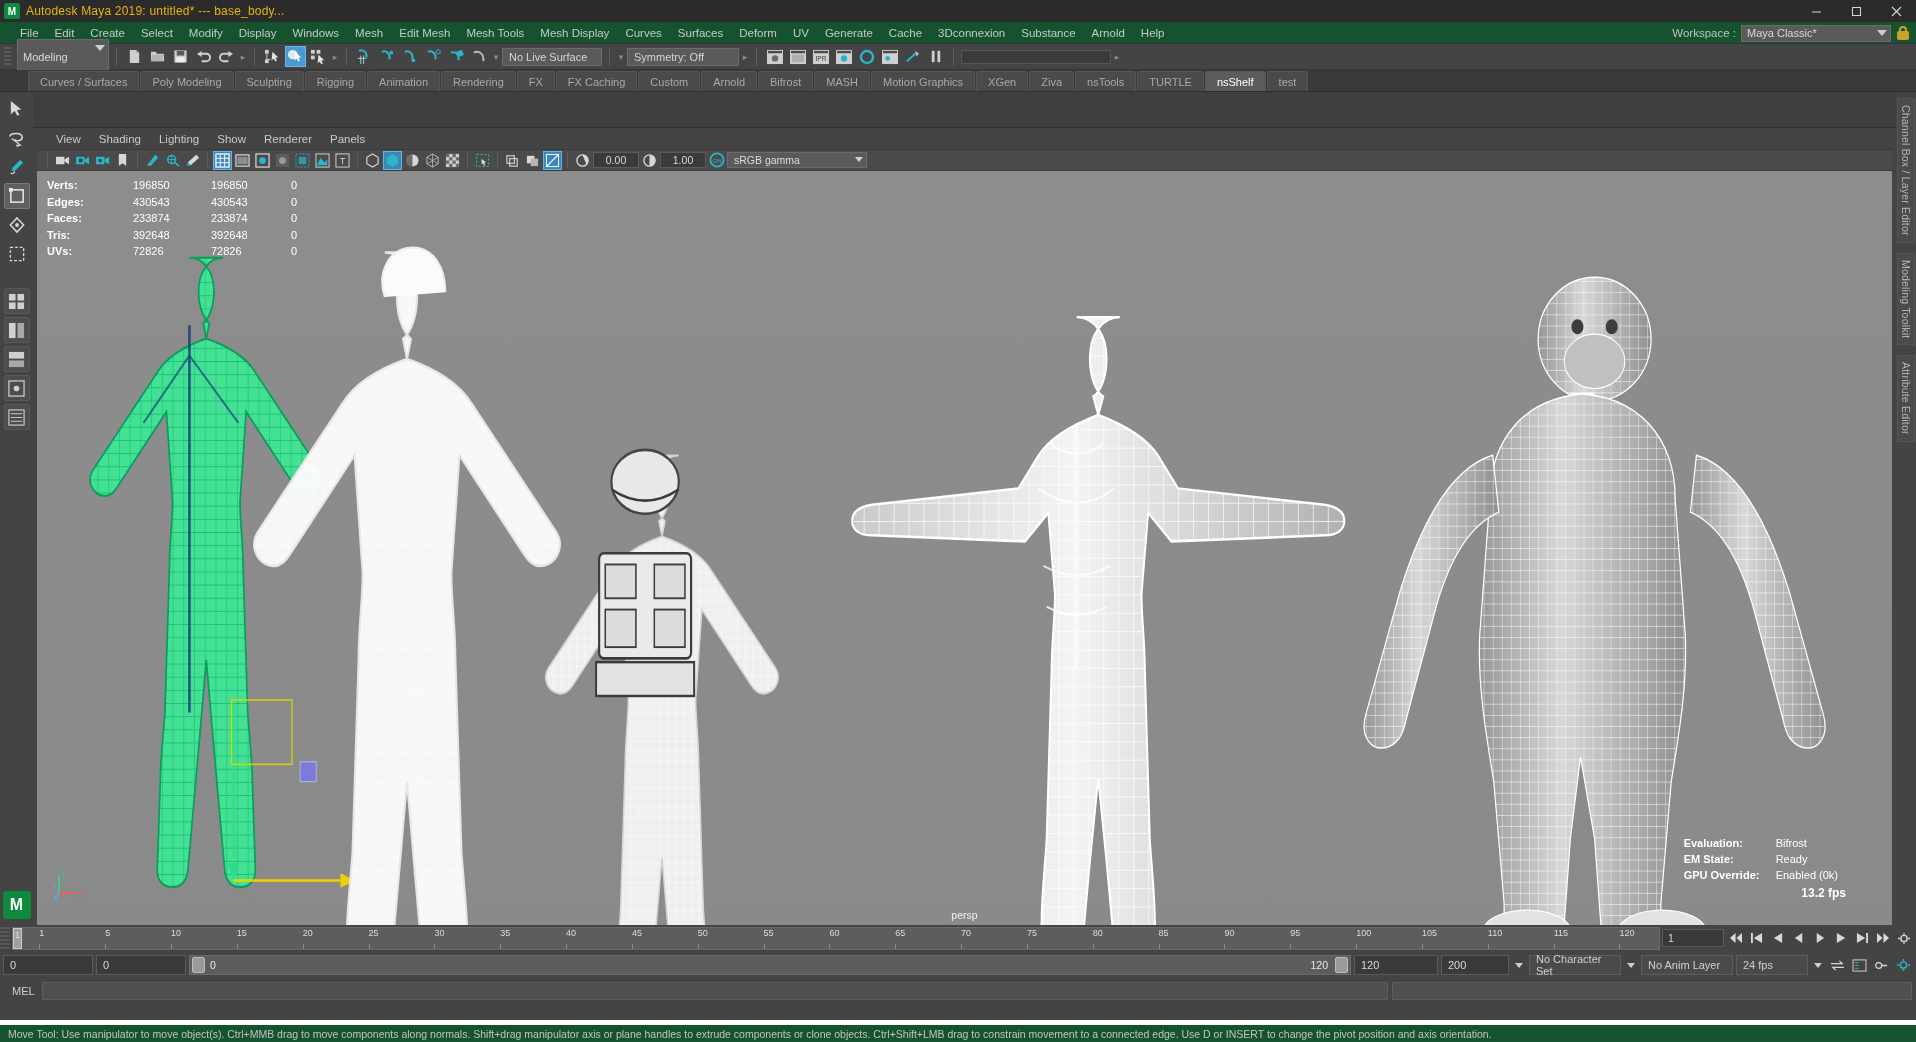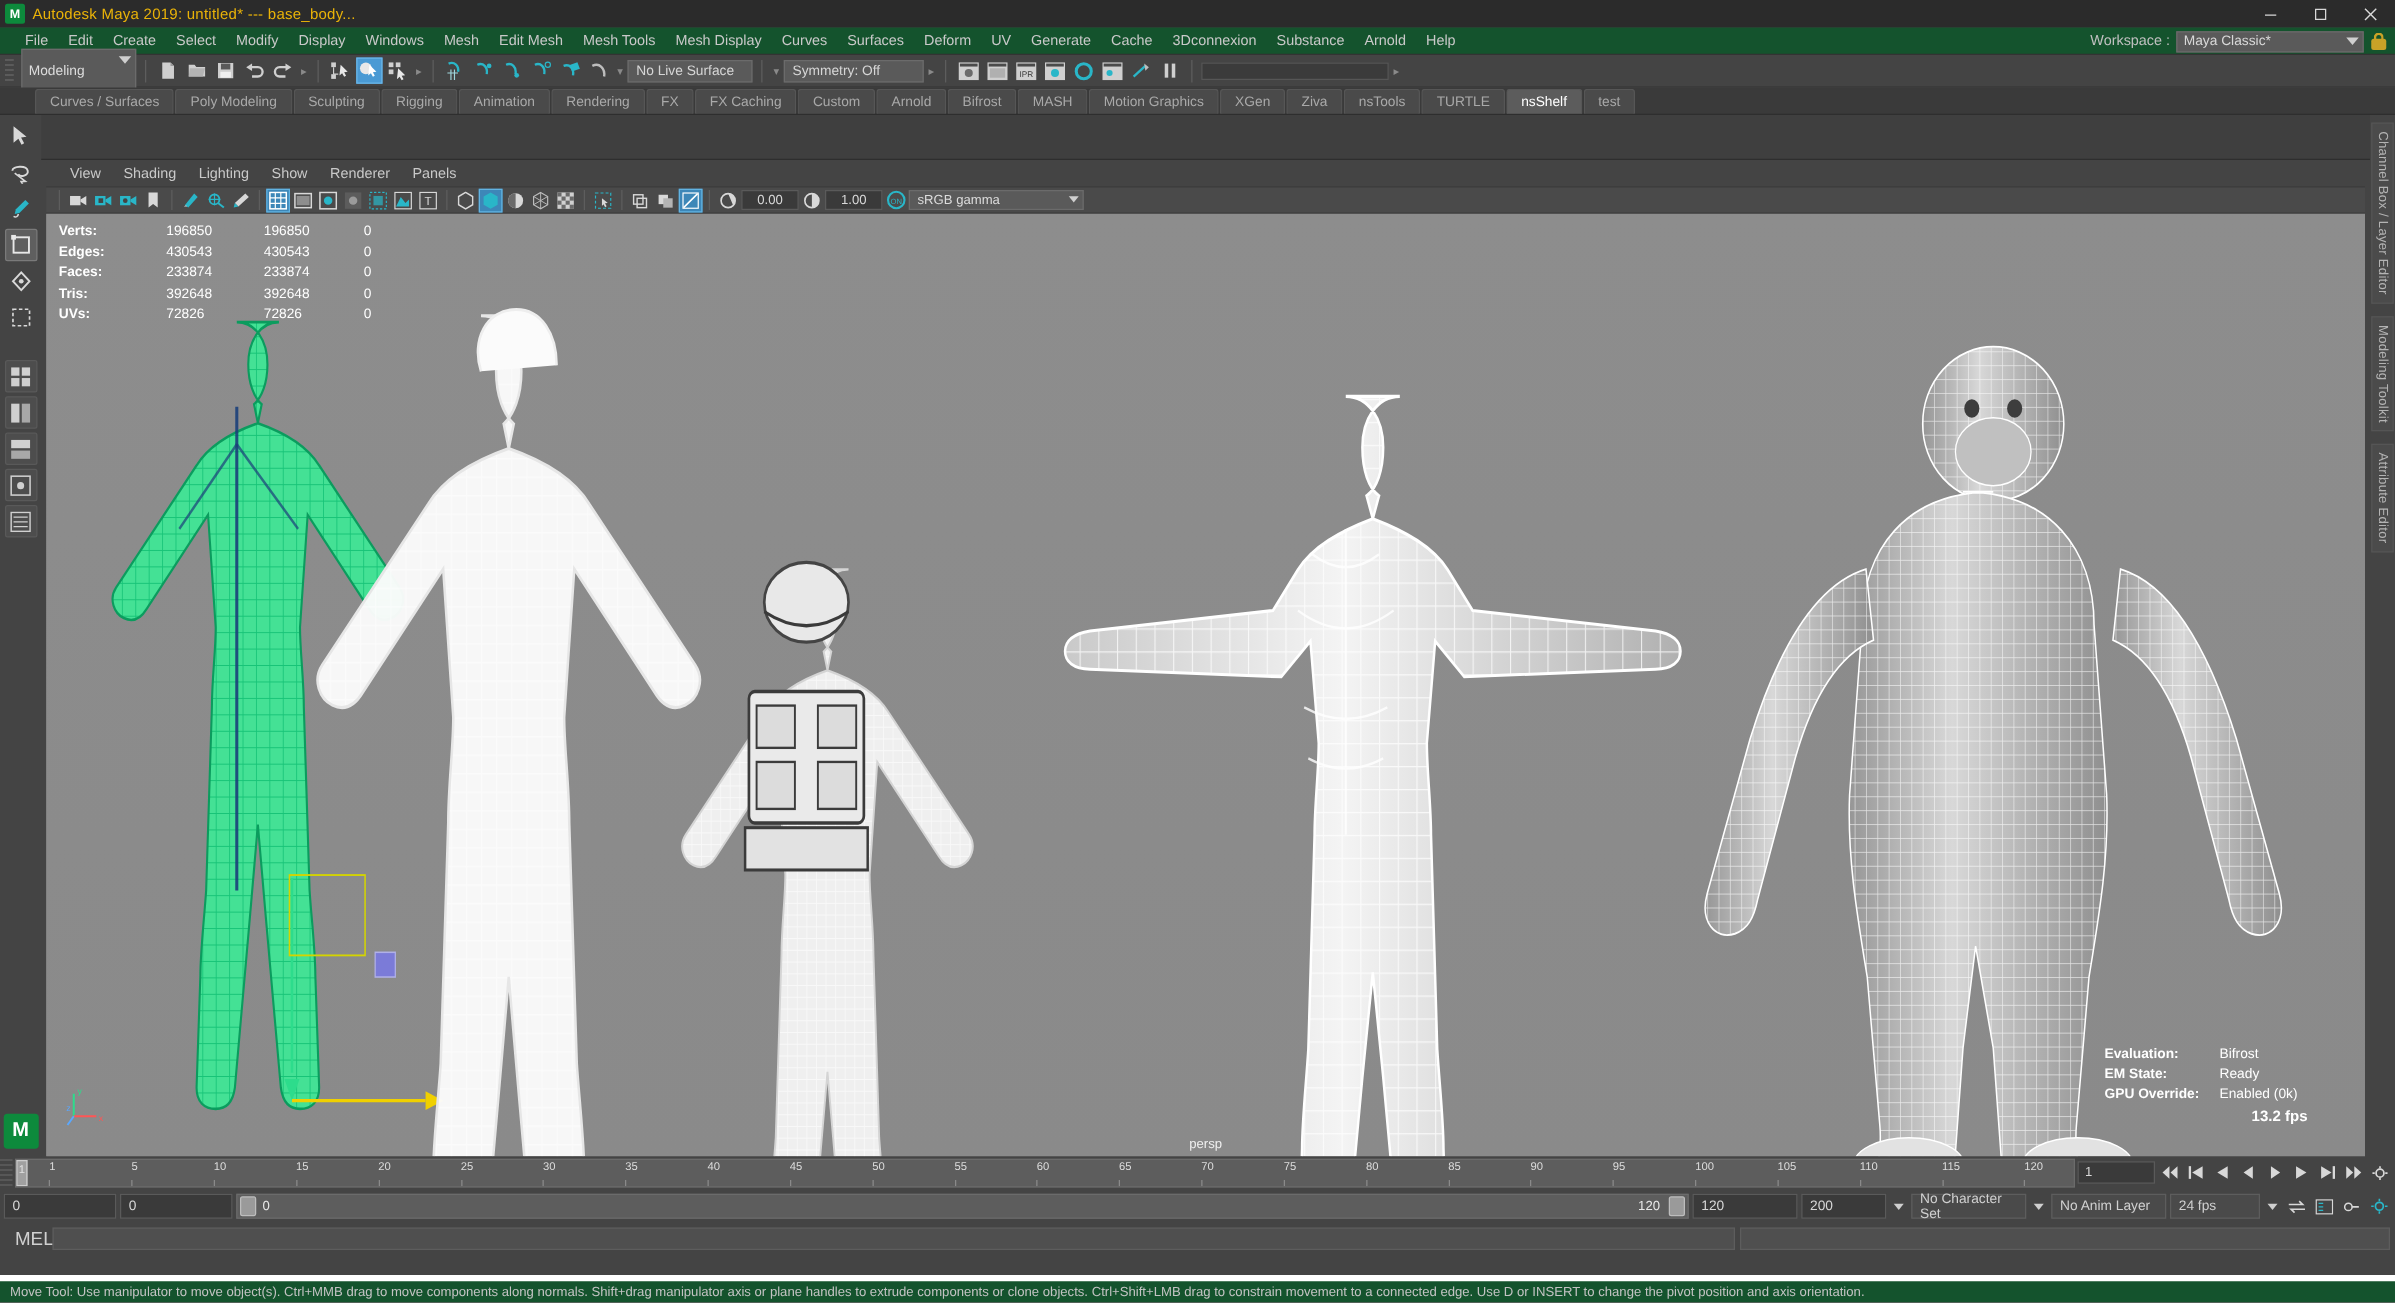--- a/index.html
+++ b/index.html
@@ -186,21 +186,21 @@
                  position:relative; display:flex; align-items:center; }
   .range-handle { width:13px;height:16px;background:#9a9a9a;border:1px solid #bdbdbd;border-radius:2px; }
   .range-num { position:absolute; font-size:10.5px; color:#e8e8e8; }
   .charset-field { width:92px; height:20px; background:#4a4a4a;border:1px solid #5d5d5d;color:#d0d0d0;
                    font-size:11px; display:flex;align-items:center;padding-left:6px; }
   .dropcaret { width:0;height:0;border-left:4px solid transparent;border-right:4px solid transparent;
                border-top:5px solid #cfcfcf; margin: 0 3px;}
 
   
   .mel-row { height: 24px; flex:0 0 24px; background:#444; display:flex; align-items:center; gap:4px; padding: 0 4px; }
-  .mel-label { width: 34px; font-size:15px; color:#d0d0d0; padding-left:8px; }
+  .mel-label { width: 34px; font-size:11px; color:#d0d0d0; padding-left:8px; }
   .mel-input { flex:1 1 auto; height:18px; background:#4f4f4f; border:1px solid #5d5d5d; }
   .mel-input2 { width: 520px; height:18px; background:#4f4f4f; border:1px solid #5d5d5d; }
 
   
   .helpline { height: 22px; flex:0 0 22px; background:#14532d; display:flex; align-items:center;
               padding-left:8px; font-size:10.5px; color:#c3c3c3; border-top:5px solid #ffffff;margin-top:17px; }
 
   svg { display:block; }
 </style>
 </head>

